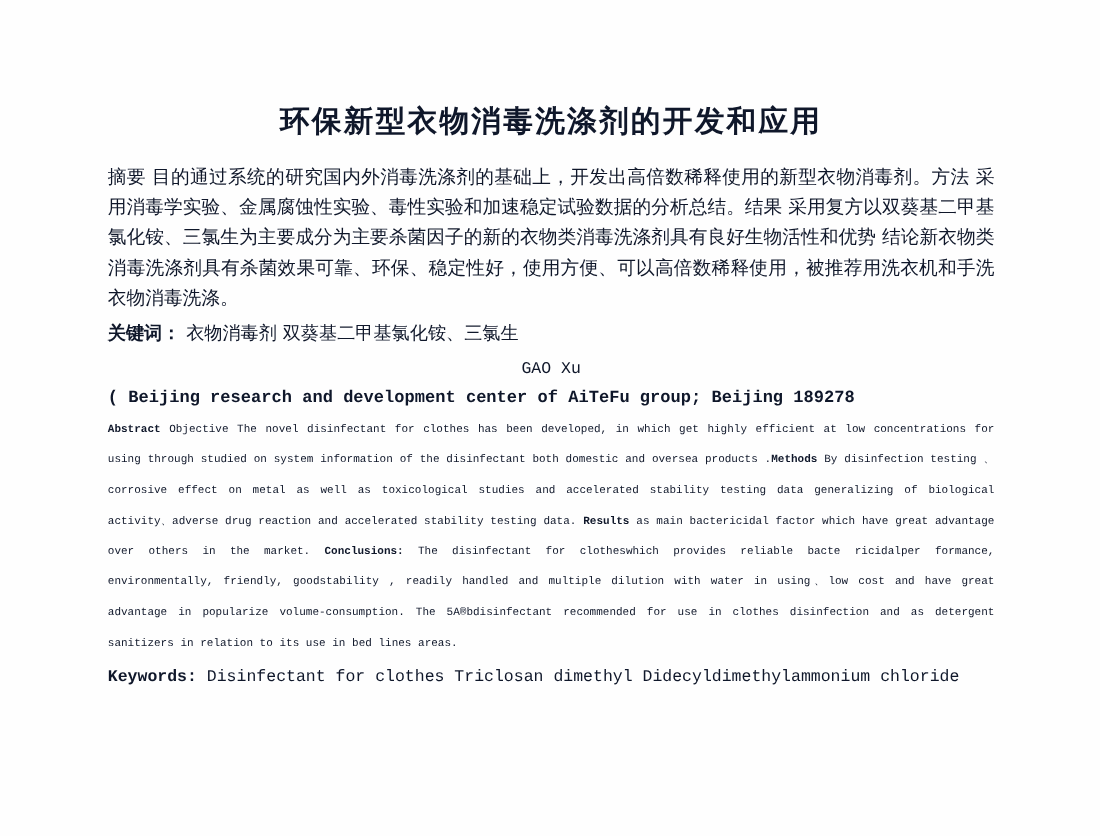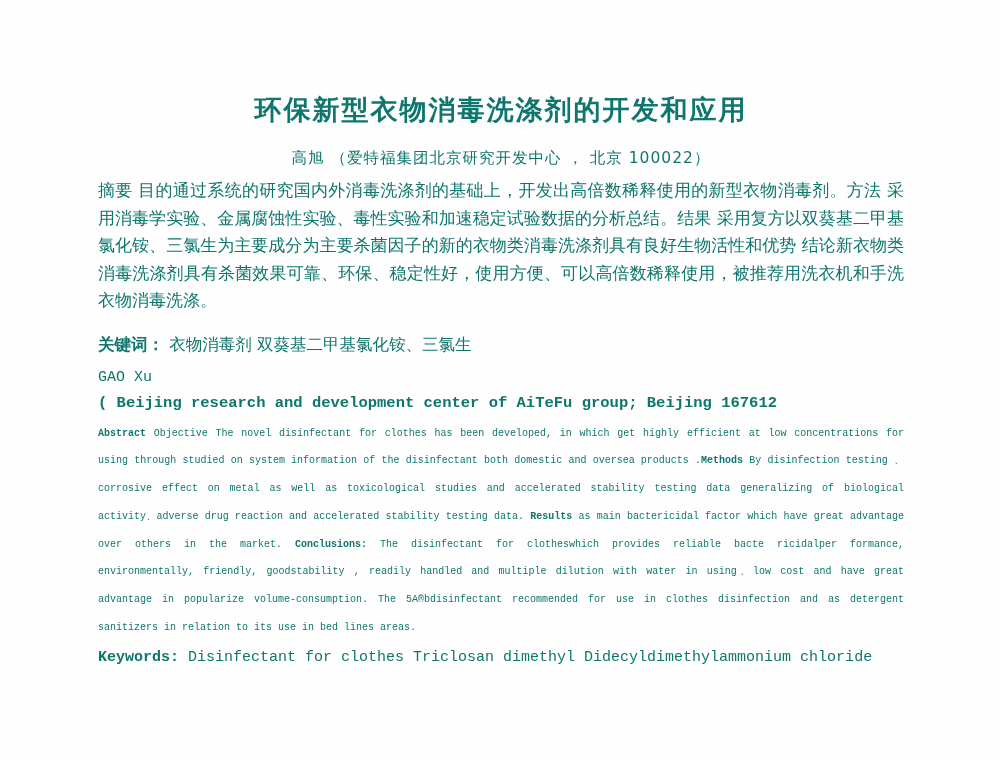--- a/index.html
+++ b/index.html
@@ -1,21 +1,21 @@
 <!DOCTYPE html>
 <html><head>
 <meta charset="utf-8">
 <style>
   html,body{margin:0;padding:0;background:#ffffff;}
   .page{
     position:relative;
     width:1000px;height:760px;
     overflow:hidden;
     background:#fefefe;
-    color:#0f766e;
+    color:#0f172a;
     font-family:"DejaVu Sans","Liberation Sans",sans-serif;
   }
   .content{padding:92px 96px 0 98px;}
   .title-cn{
     margin:0 0 20px 0;
     text-align:center;
     font-size:27px;
     font-weight:bold;
     letter-spacing:2px;
   }
@@ -26,33 +26,34 @@
     letter-spacing:1px;
   }
   .cn-abstract{
     margin:0;
     font-size:17px;
     line-height:27.5px;
     text-align:justify;
   }
   .cn-abstract b{font-weight:normal;margin-top:23px;}
   .kw-cn{
-    margin:16px 0 7px 0;
+    margin:3px 0 7px 0;
     font-size:16.5px;
     line-height:27px;
   }
   .kw-cn b{font-weight:bold;}
   .en{font-family:"Liberation Mono","DejaVu Sans Mono",monospace;}
   .en-title{
     margin:4px 0 1px 0;
     font-size:15px;
     line-height:26px;
   }
   .en-author{
     margin:0;
+    text-align:center;
     font-size:15px;
     line-height:25px;
   }
   .en-affil{
     margin:0 0 3px 0;
     font-size:15.5px;
     line-height:27px;
     font-weight:bold;
   }
   .en-abstract{
@@ -70,29 +71,28 @@
   .en-kw b{font-weight:bold;}
 </style>
 </head>
 <body>
 
 <div class="page">
   <div class="content">
 
     <h1 class="title-cn">环保新型衣物消毒洗涤剂的开发和应用</h1>
 
-    <p class="byline-cn">高旭 （爱特福集团北京研究开发中心 ， 北京 100022）</p>
 
     <p class="cn-abstract"><b>摘要</b><span> 目的通过系统的研究国内外消毒洗涤剂的基础上，开发出高倍数稀释使用的新型衣物消毒剂。方法 采用消毒学实验、金属腐蚀性实验、毒性实验和加速稳定试验数据的分析总结。结果 采用复方以双葵基二甲基氯化铵、三氯生为主要成分为主要杀菌因子的新的衣物类消毒洗涤剂具有良好生物活性和优势 结论新衣物类消毒洗涤剂具有杀菌效果可靠、环保、稳定性好，使用方便、可以高倍数稀释使用，被推荐用洗衣机和手洗衣物消毒洗涤。</span></p>
 
     <p class="kw-cn"><b>关键词：</b><span> 衣物消毒剂 双葵基二甲基氯化铵、三氯生</span></p>
 
 
     <p class="en en-author">GAO Xu</p>
 
-    <p class="en en-affil">( Beijing research and development center of AiTeFu group; Beijing 167612</p>
+    <p class="en en-affil">( Beijing research and development center of AiTeFu group; Beijing 189278</p>
 
     <p class="en en-abstract"><b>Abstract</b><span>  Objective The novel disinfectant for clothes has been developed, in which get highly efficient at low concentrations for using through studied on system information of the disinfectant both domestic and oversea products .</span><b>Methods</b><span>  By disinfection testing 、corrosive effect on metal as well as toxicological studies and accelerated stability testing data generalizing of  biological activity、adverse drug reaction and accelerated stability testing data. </span><b>Results</b><span>  as main bactericidal factor which have great advantage over others in the market. </span><b>Conclusions:</b><span> The disinfectant for clotheswhich provides reliable bacte ricidalper formance, environmentally, friendly, goodstability , readily handled and multiple dilution with water in using、low cost and have great advantage in popularize volume-consumption. The 5A®bdisinfectant recommended for use in clothes disinfection and as detergent sanitizers in relation to its use in bed lines areas.</span></p>
 
     <p class="en en-kw"><b>Keywords:</b><span>  Disinfectant for clothes  Triclosan dimethyl  Didecyldimethylammonium chloride</span></p>
 
   </div>
 </div>
 
 </body></html>

